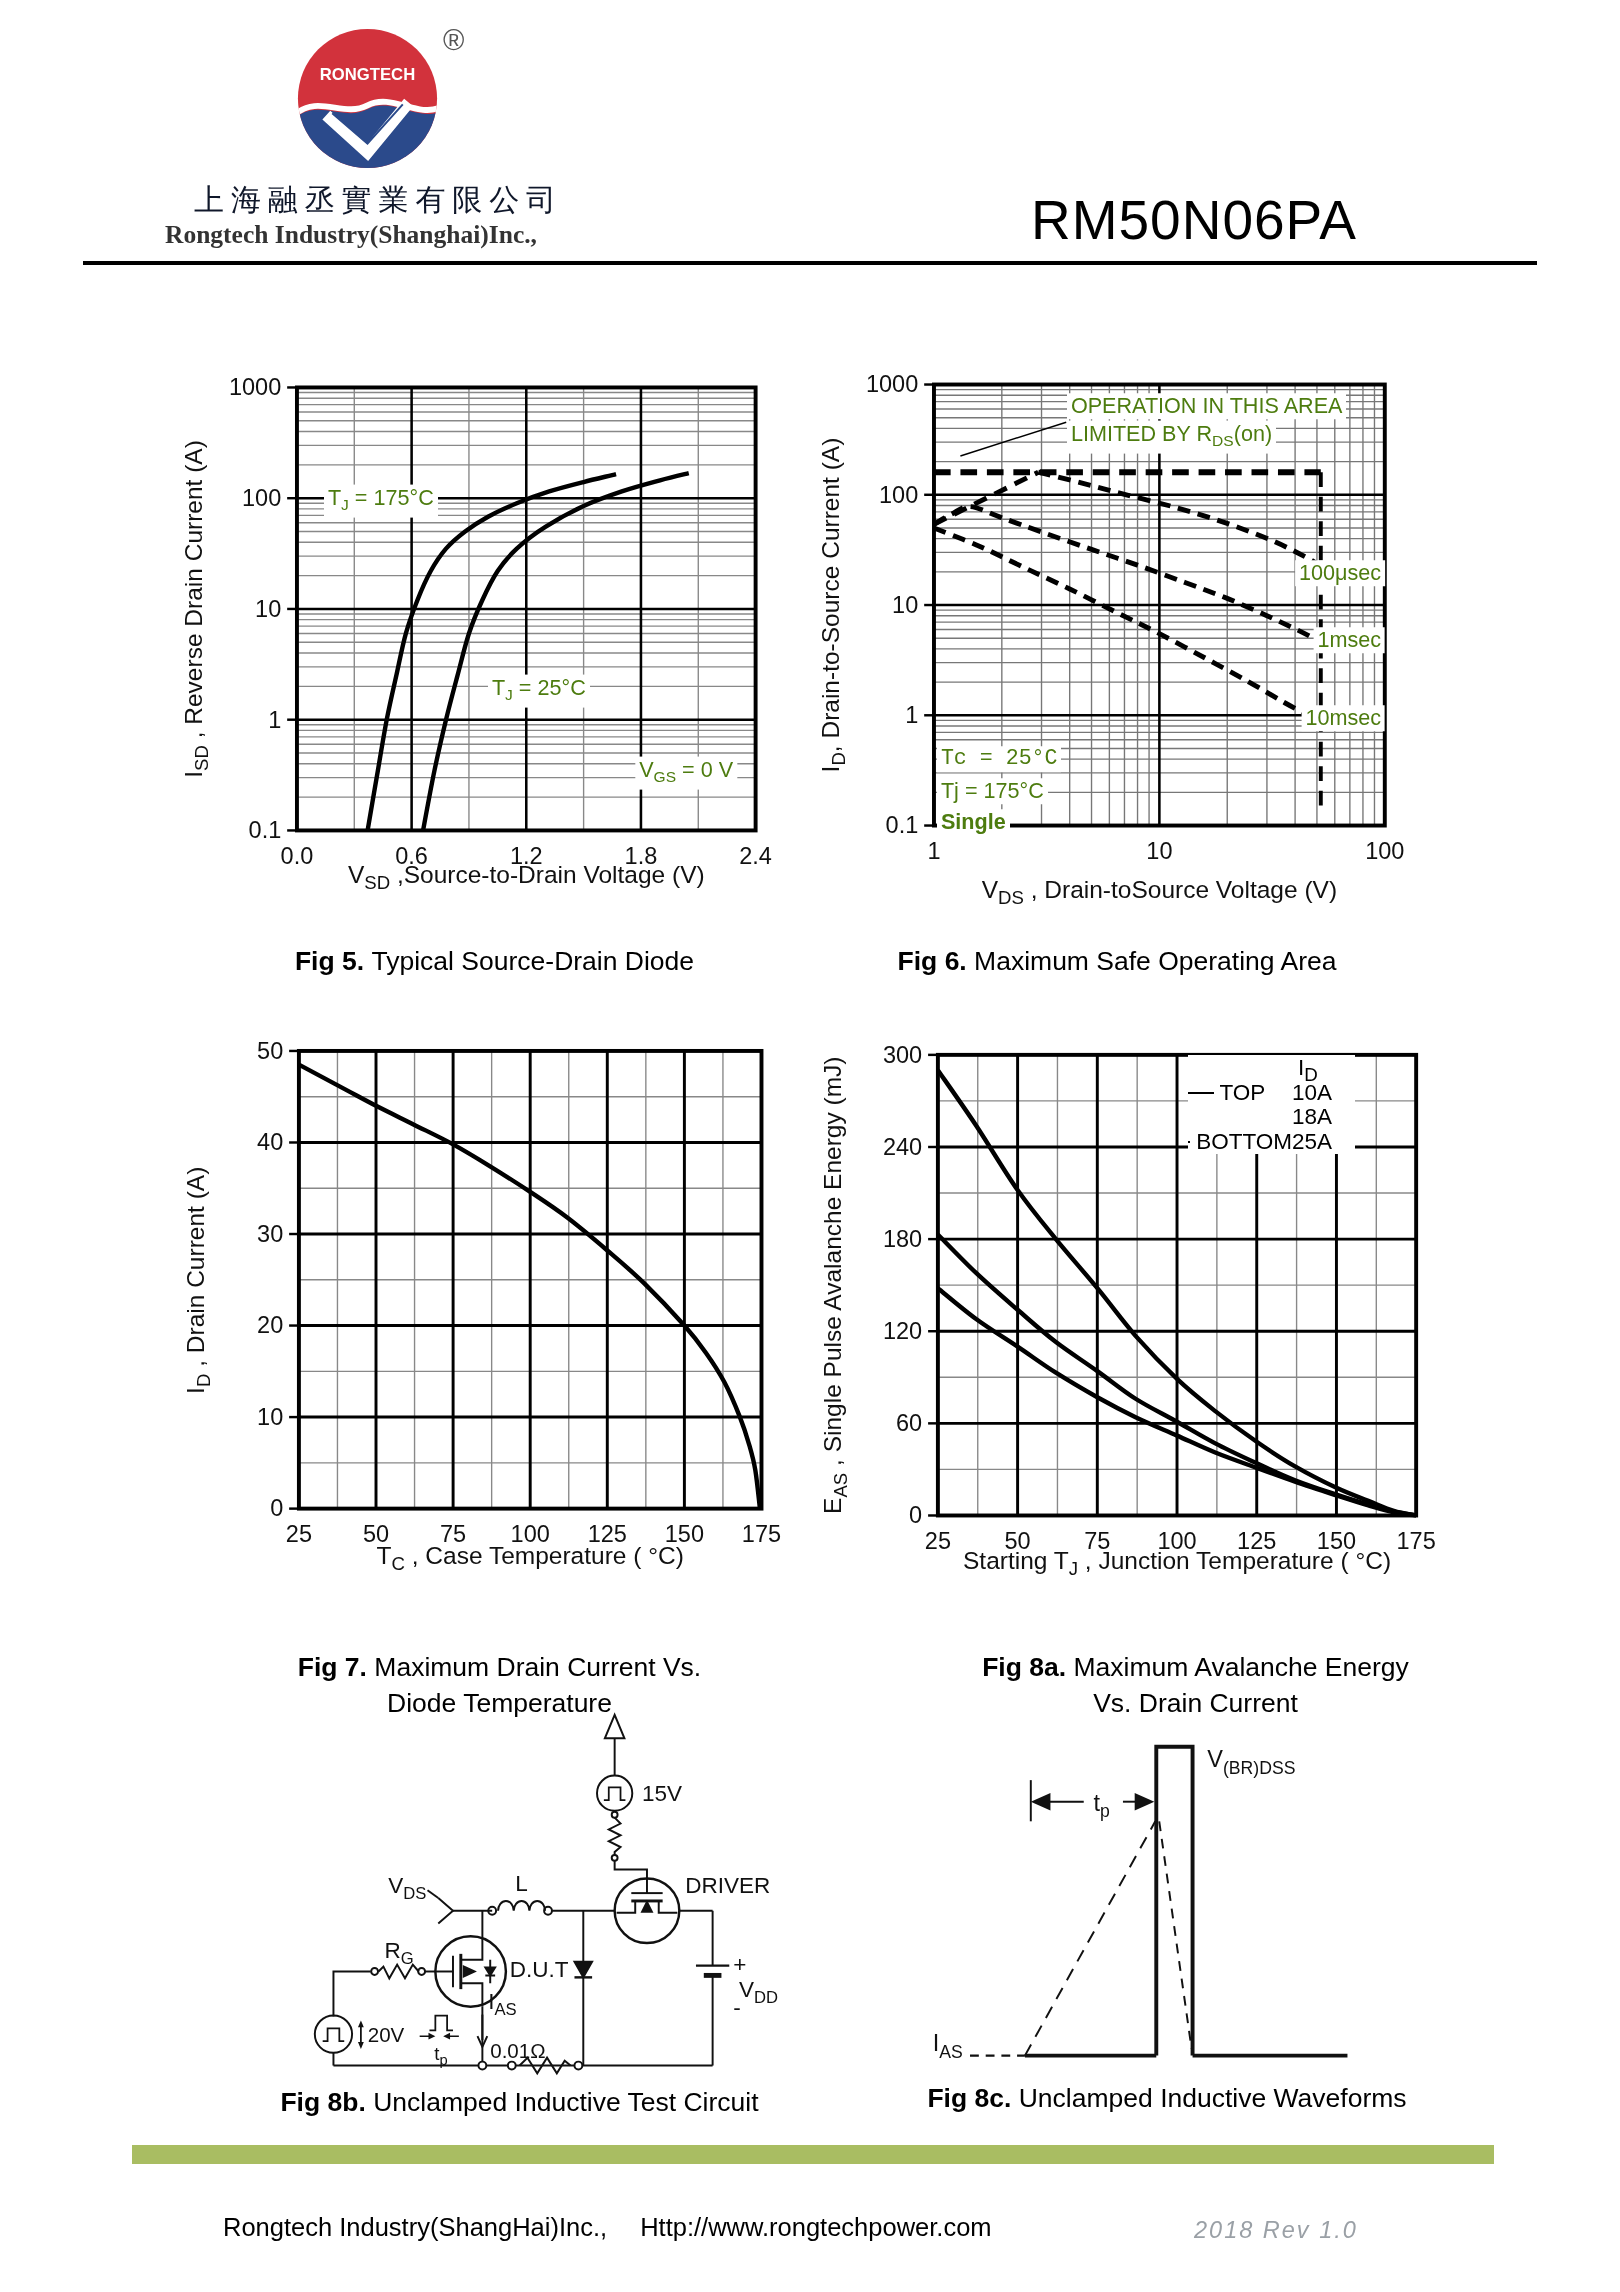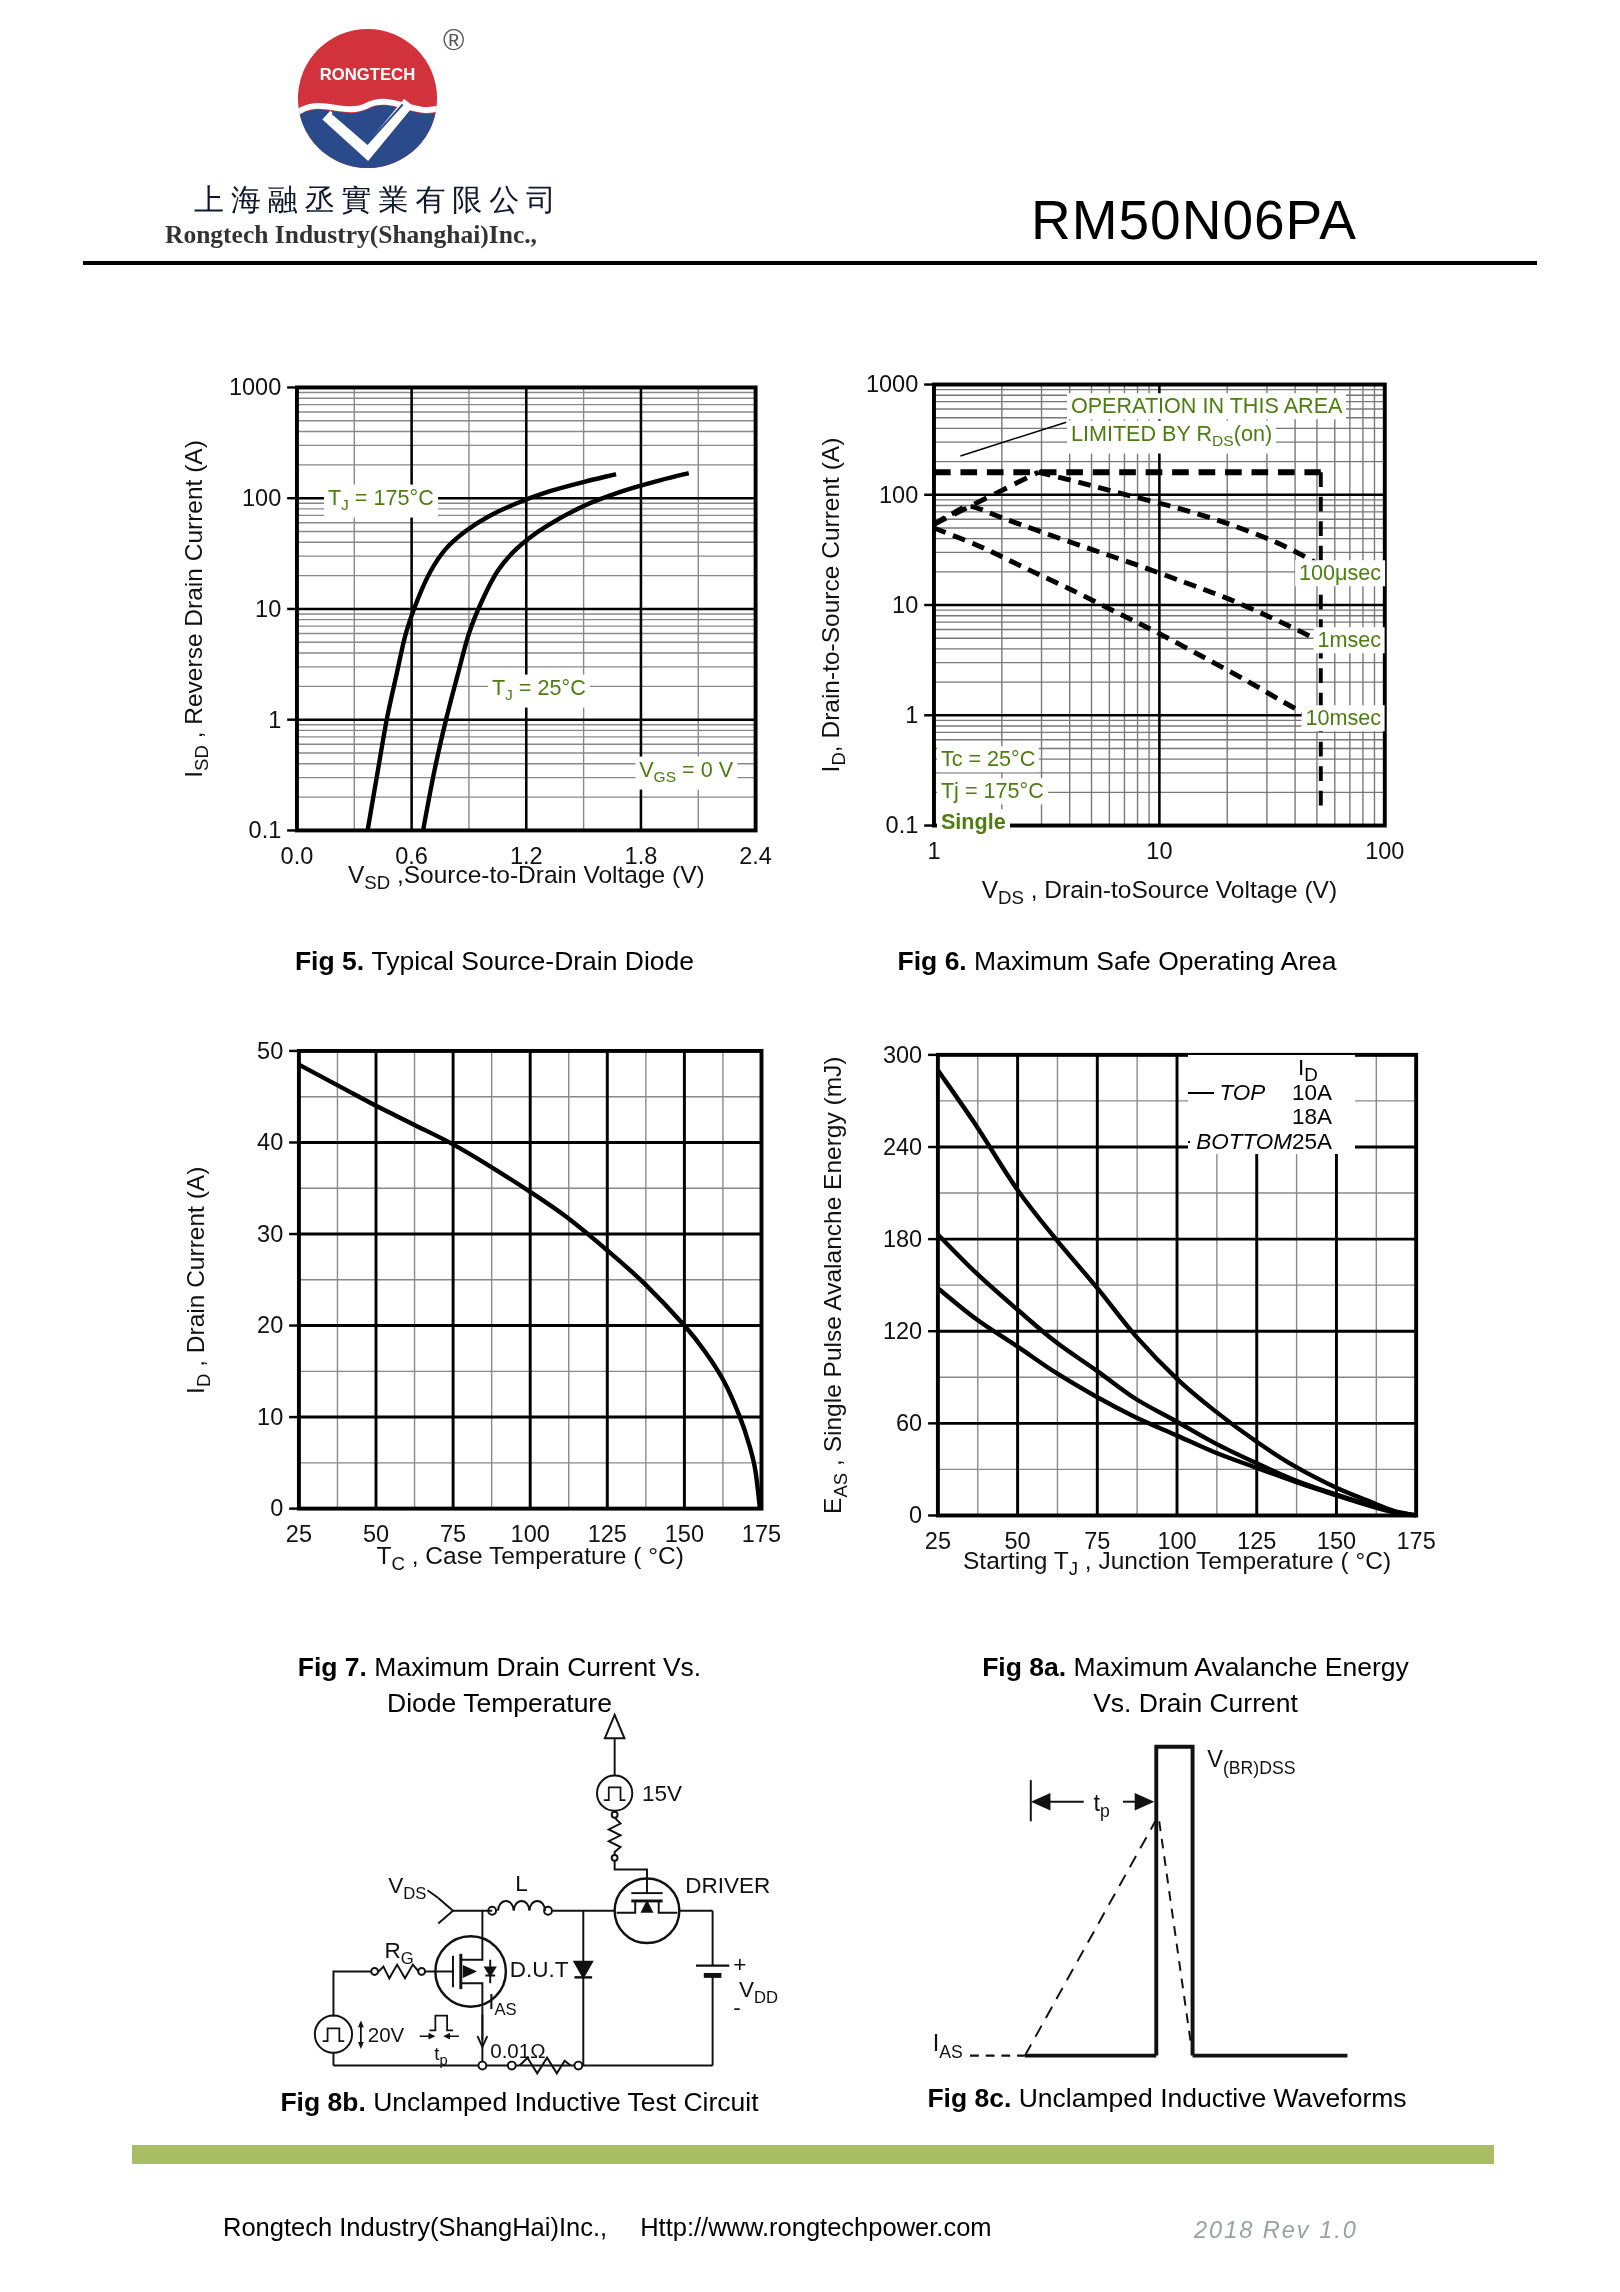--- a/index.html
+++ b/index.html
@@ -17,21 +17,21 @@
   .caption{font-size:26.5px;text-align:center;line-height:36px;color:#000;}
   .caption b{font-weight:bold;}
   
   .ann{position:absolute;font-size:21.6px;line-height:23.5px;background:#fff;padding:1px 3.9px;
        white-space:nowrap;color:#4d7c0f;}
   .ann sub, .caption sub{font-size:72%;}
   .ann.bold{font-weight:bold;}
   
   .legend{left:1188px;top:1055px;width:167px;font-size:22.5px;background:#fff;color:#000;}
   .legend .lg-row{display:flex;align-items:center;height:24.5px;background:#fff;}
-  .legend .lg-lab{width:104px;display:flex;align-items:center;font-style:italic;}
+  .legend .lg-lab{width:104px;display:flex;align-items:center;}
   .legend .lg-line{display:inline-block;width:25.5px;border-top:2px solid #000;margin-right:5.9px;}
   .legend .lg-val{width:57px;text-align:left;}
   .legend .lg-head{text-align:left;padding-left:110px;height:25.5px;}
   
   .footer-bar{left:132px;top:2145px;width:1362px;height:18.6px;}
   .footer-text{left:223px;top:2213px;font-size:25.5px;color:#000;}
   .footer-text .gap{display:inline-block;width:33px;}
   .footer-rev{left:1194px;top:2217px;font-size:23.5px;font-style:italic;color:#9aa0a6;letter-spacing:2px;}
   svg text{font-family:"Liberation Sans",sans-serif;}
 </style>
@@ -339,21 +339,21 @@
         <text x="1201" y="1601" text-anchor="middle" font-size="25" fill="#111"><tspan>Starting T</tspan><tspan dy="6" font-size="19">J</tspan><tspan dy="-6"> , Junction Temperature  ( °C)</tspan></text>
         <text x="858" y="1311" text-anchor="middle" font-size="25" fill="#111" transform="rotate(-90 858 1311)"><tspan>E</tspan><tspan dy="6" font-size="19">AS</tspan><tspan dy="-6"> , Single Pulse Avalanche Energy (mJ)</tspan></text>
       </g>
     </svg>
   <div id="annotations">
       <div class="ann" style="left: 324px; top: 501px; transform: translate(0px, -50%);">T<sub>J</sub> = 175°C</div>
       <div class="ann" style="left: 488px; top: 691px; transform: translate(0px, -50%);">T<sub>J</sub> = 25°C</div>
       <div class="ann" style="left: 737px; top: 773px; transform: translate(-100%, -50%);">V<sub>GS</sub> = 0 V</div>
       <div class="ann" style="left: 1067px; top: 406px; transform: translate(0px, -50%);">OPERATION IN THIS AREA</div>
       <div class="ann" style="left: 1067px; top: 437px; transform: translate(0px, -50%);">LIMITED  BY R<sub>DS</sub>(on)</div>
-      <div class="ann" style="left: 937px; top: 759px; transform: translate(0px, -50%);">Tc = 25°C</div>
+      <div class="ann" style="left: 937px; top: 759px; transform: translate(0px, -50%); font-family: Liberation Mono, monospace;">Tc = 25°C</div>
       <div class="ann" style="left: 937px; top: 791px; transform: translate(0px, -50%);">Tj = 175°C</div>
       <div class="ann bold" style="left: 937px; top: 822px; transform: translate(0px, -50%);">Single</div>
       <div class="ann" style="left: 1385px; top: 573px; transform: translate(-100%, -50%);">100μsec</div>
       <div class="ann" style="left: 1385px; top: 640px; transform: translate(-100%, -50%);">1msec</div>
       <div class="ann" style="left: 1385px; top: 718px; transform: translate(-100%, -50%); text-align: center;">10msec</div>
     </div>
 
   <div class="abs caption" style="left:279px;top:943px;width:431px">
     <div><b>Fig 5.</b>&nbsp;<span>Typical Source-Drain Diode</span></div>
   </div>

